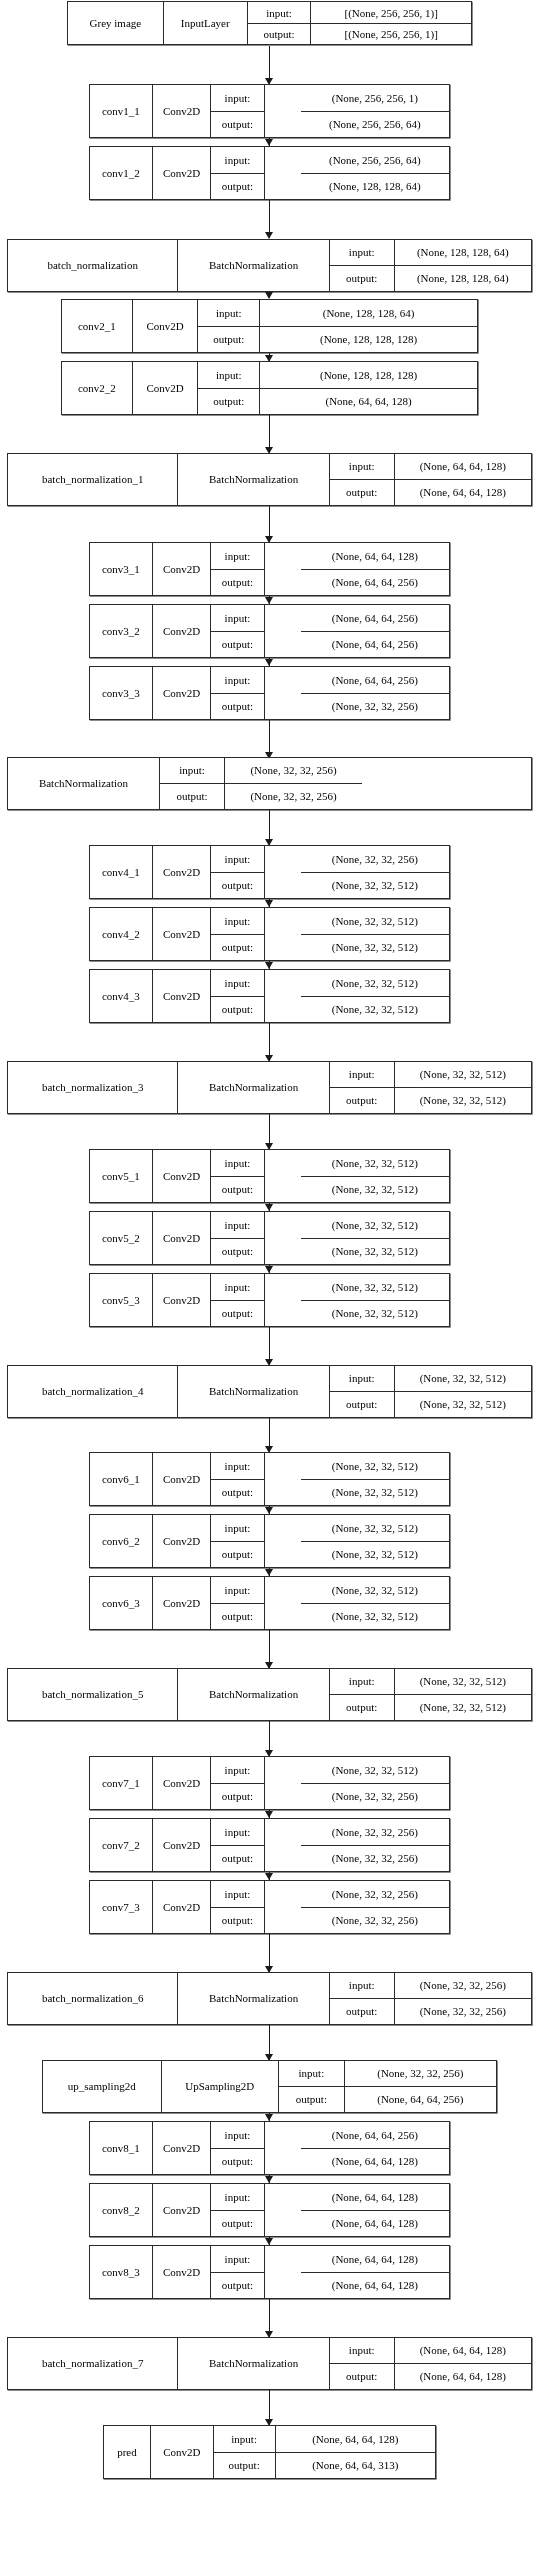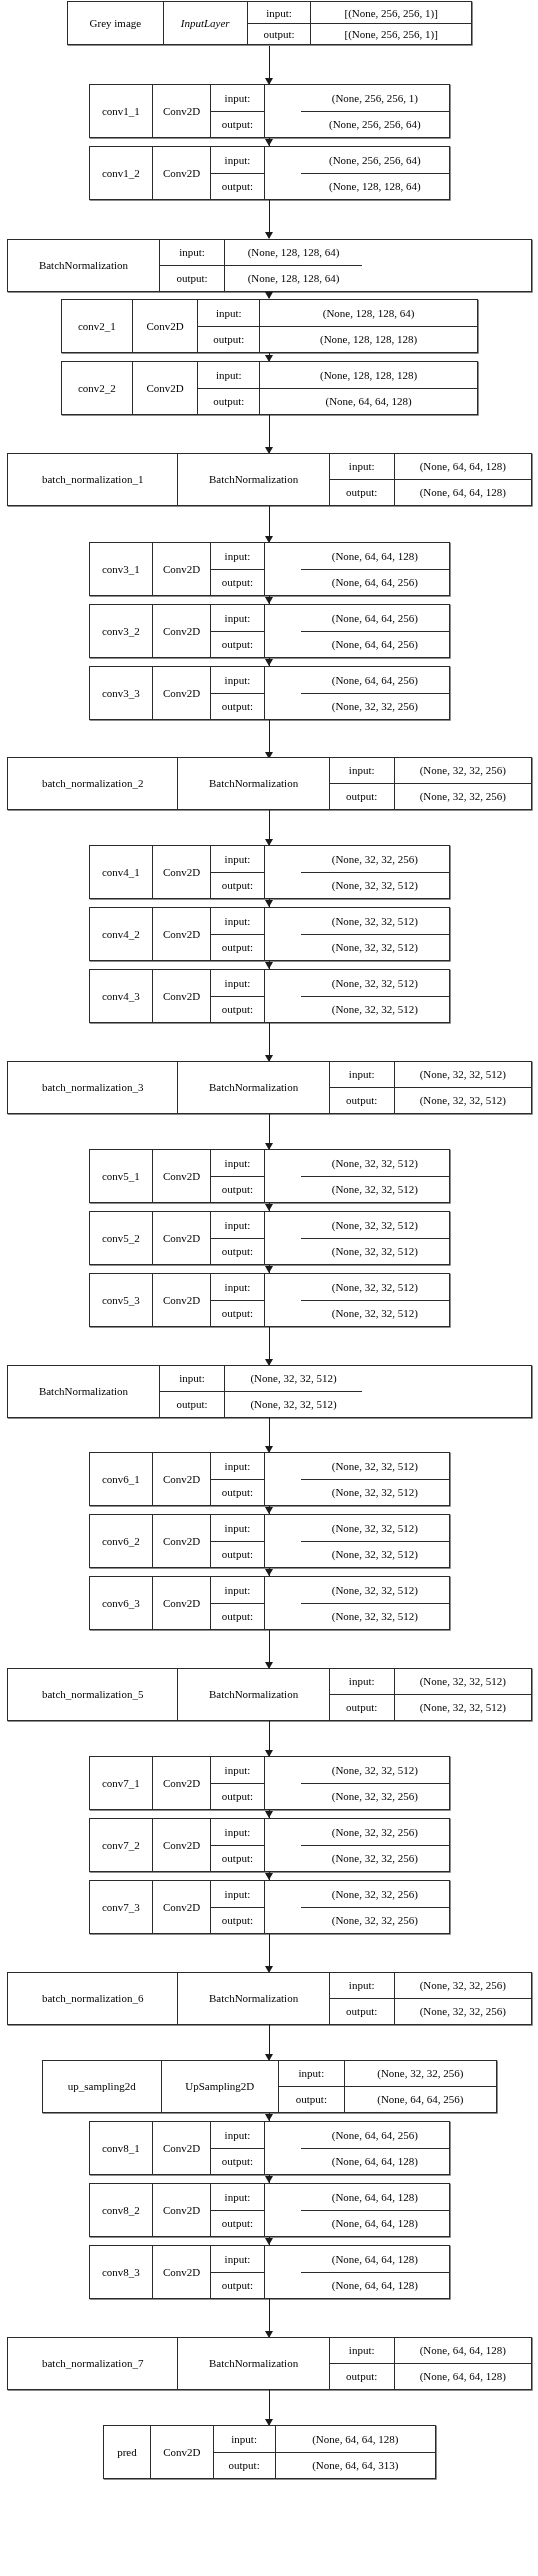--- a/index.html
+++ b/index.html
@@ -101,21 +101,21 @@
 
   
   .w-input  { width: 405px; height: 44px; }
   .w-conv   { width: 361px; height: 54px; }
   .w-conv-l { width: 417px; height: 54px; }
   .w-bn     { width: 525px; height: 53px; }
   .w-up     { width: 455px; height: 53px; }
   .w-pred   { width: 333px; height: 54px; }
 
   .w-input  .c-name  { width: 96px; }
-  .w-input  .c-class { width: 84px; font-style: italic; }
+  .w-input  .c-class { width: 84px; }
   .w-input  .c-io    { width: 63px; }
   .w-input  .c-shape { width: 160px; }
 
   .w-conv   .c-name  { width: 69px; text-align: right; }
   .w-conv   .c-class { width: 64px; }
   .w-conv   .c-io    { width: 59px; }
   .w-conv   .c-shape { width: 167px; padding-left: 36px; }
 
   .w-conv-l .c-name  { width: 71px; }
   .w-conv-l .c-class { width: 66px; }
@@ -193,20 +193,21 @@
         </div>
       </div>
     </div>
     <div class="arrow" style="position: absolute; top: 200px; left: 0px; height: 38px;">
       <div class="shaft" style="height:38px">
         <div class="head"></div>
       </div>
     </div>
     <div class="node-row" style="position: absolute; top: 239px; left: 0px;">
       <div class="node w-bn">
+        <div class="cell c-name">batch_normalization</div>
         <div class="cell c-class">BatchNormalization</div>
         <div class="c-io">
           <div class="cell top">input:</div>
           <div class="cell">output:</div>
         </div>
         <div class="c-shape">
           <div class="cell top">(None, 128, 128, 64)</div>
           <div class="cell">(None, 128, 128, 64)</div>
         </div>
       </div>
@@ -325,21 +326,20 @@
         </div>
       </div>
     </div>
     <div class="arrow" style="position: absolute; top: 720px; left: 0px; height: 38px;">
       <div class="shaft" style="height:38px">
         <div class="head"></div>
       </div>
     </div>
     <div class="node-row" style="position: absolute; top: 757px; left: 0px;">
       <div class="node w-bn">
-        <div class="cell c-name">batch_normalization_2</div>
         <div class="cell c-class">BatchNormalization</div>
         <div class="c-io">
           <div class="cell top">input:</div>
           <div class="cell">output:</div>
         </div>
         <div class="c-shape">
           <div class="cell top">(None, 32, 32, 256)</div>
           <div class="cell">(None, 32, 32, 256)</div>
         </div>
       </div>
@@ -477,20 +477,21 @@
         </div>
       </div>
     </div>
     <div class="arrow" style="position: absolute; top: 1327px; left: 0px; height: 38px;">
       <div class="shaft" style="height:38px">
         <div class="head"></div>
       </div>
     </div>
     <div class="node-row" style="position: absolute; top: 1365px; left: 0px;">
       <div class="node w-bn">
+        <div class="cell c-name">batch_normalization_4</div>
         <div class="cell c-class">BatchNormalization</div>
         <div class="c-io">
           <div class="cell top">input:</div>
           <div class="cell">output:</div>
         </div>
         <div class="c-shape">
           <div class="cell top">(None, 32, 32, 512)</div>
           <div class="cell">(None, 32, 32, 512)</div>
         </div>
       </div>

